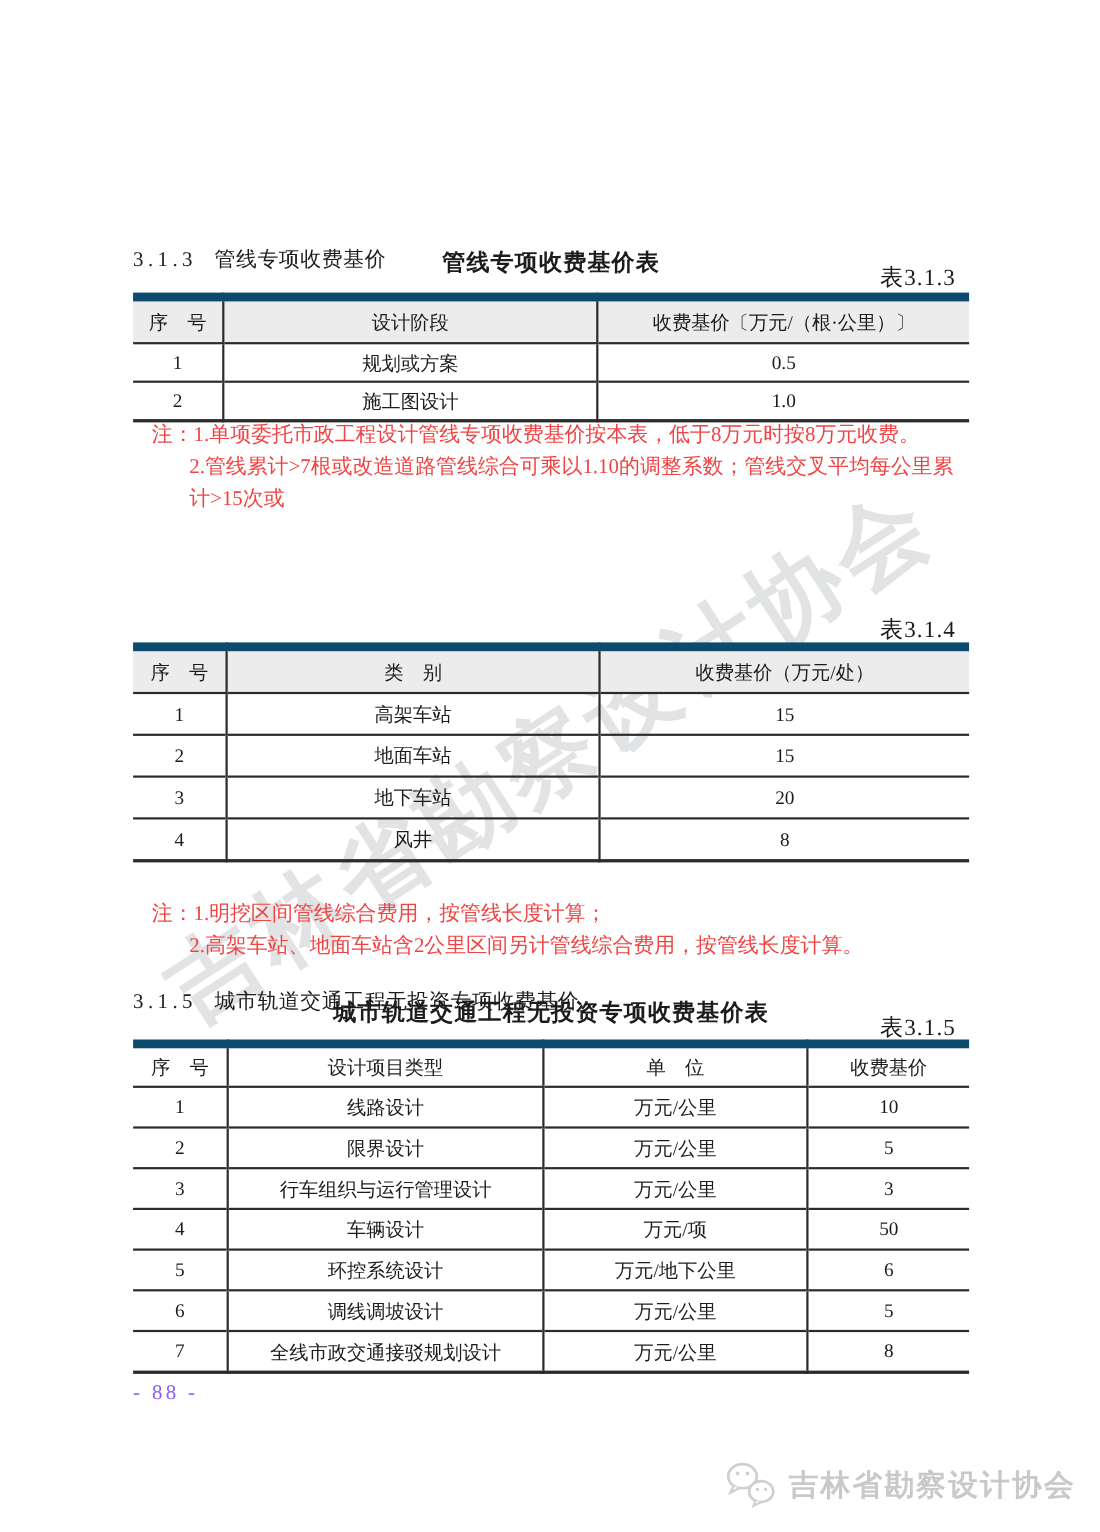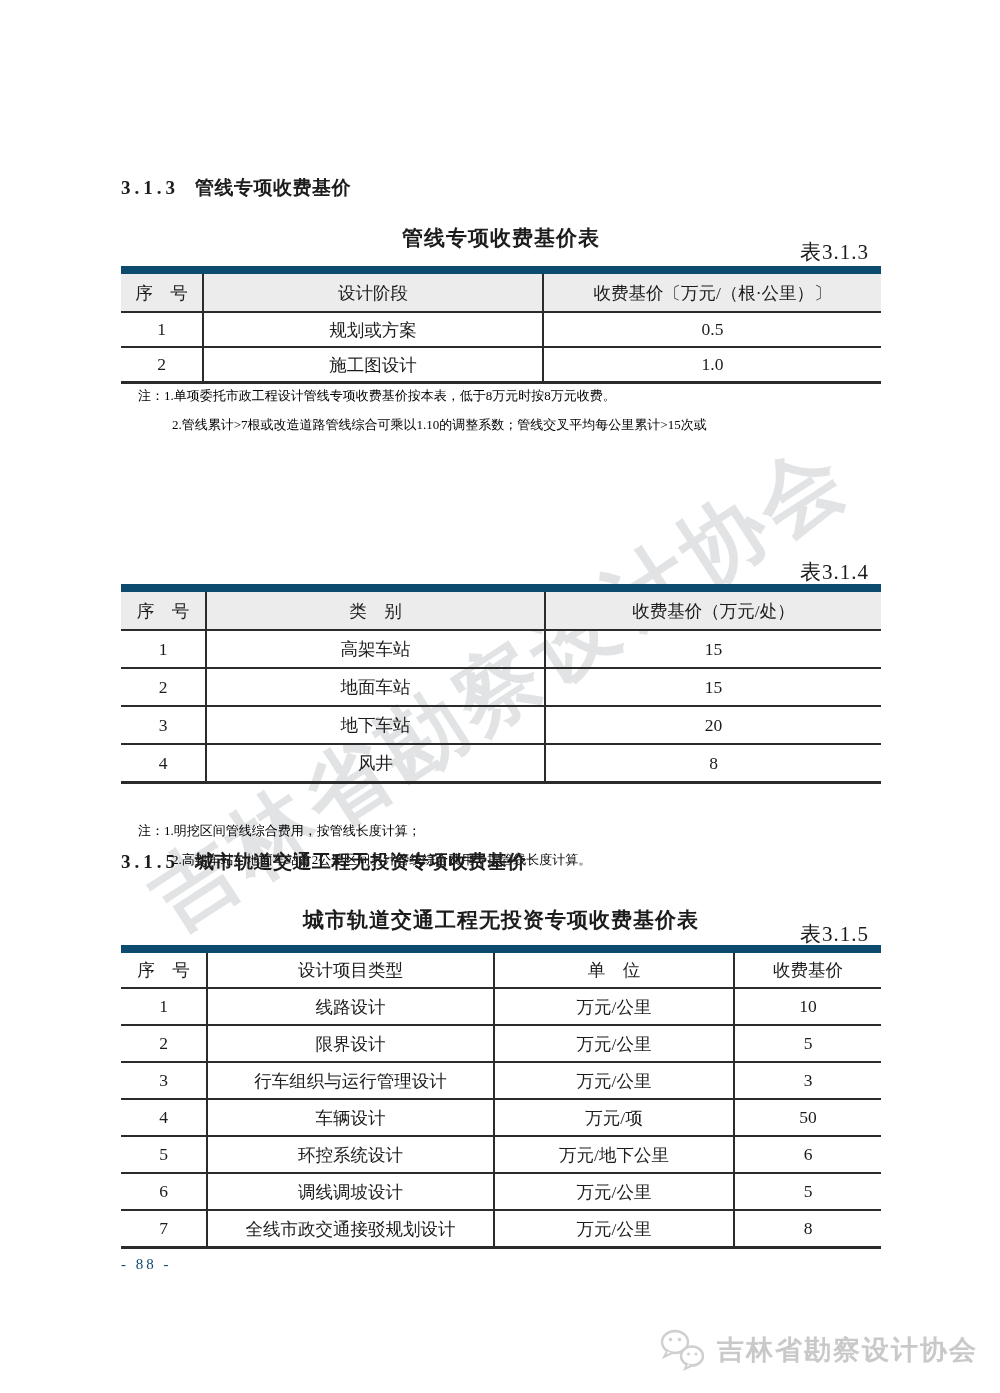--- a/index.html
+++ b/index.html
@@ -16,22 +16,23 @@
     position:absolute;left:40px;top:630px;width:920px;
     text-align:center;white-space:nowrap;
     transform:rotate(-33deg);
     font-size:84px;font-weight:700;letter-spacing:6px;
     color:#c9cdd0;opacity:.55;
     pointer-events:none;z-index:0;
   }
   
   .sec-heading{
     position:absolute;left:121px;
-    font-size:19px;font-weight:700;z-index:2;
+    font-size:19px;font-weight:400;z-index:2;
     letter-spacing:.5px;
+    margin-top:48px;
   }
   .sec-heading .sec-no{letter-spacing:4px;margin-right:16px;}
   
   .titlebar{
     position:absolute;left:121px;width:760px;height:40px;z-index:2;
   }
   .titlebar .tbl-title{
     display:block;text-align:center;
     font-family:Liberation Mono, monospace;
     font-size:21px;font-weight:700;letter-spacing:1px;
@@ -56,29 +57,29 @@
   .doc-table th{border-bottom:2px solid #2b2b2b;}
   .doc-table td{border-top:2px solid #2b2b2b;}
   .doc-table tr :nth-child(n+2){border-left:2px solid #2b2b2b;}
   .t-shade th{background:#ececec;}
   .t1 th{height:37px;} .t1 td{height:33px;}
   .t2 th{height:37px;} .t2 td{height:36px;}
   .t3 th{height:34px;} .t3 td{height:35px;}
   
   .notes{
     position:absolute;left:138px;width:740px;z-index:2;
-    font-size:13px;line-height:29px;color:#000000;
+    font-size:19px;line-height:29px;color:#ef4444;
   }
   .notes .nl1{padding-left:0;}
   .notes .nl2{padding-left:34px;}
   .notes .nl3{padding-left:52px;}
   
   .page-number{
     position:absolute;left:121px;top:1256px;z-index:2;
-    font-size:15px;letter-spacing:3px;color:#0c4a6e;
+    font-size:19px;letter-spacing:3px;color:#8b5cf6;
   }
   
   .footer-brand{
     position:absolute;top:1326px;right:22px;height:48px;z-index:2;
     display:flex;align-items:center;gap:9px;
   }
   .footer-brand .brand-text{
     font-family:"Liberation Sans","DejaVu Sans",sans-serif;
     font-size:27px;font-weight:700;letter-spacing:2px;
     color:#c9c9c9;text-shadow:0 1px 0 #ffffff;

